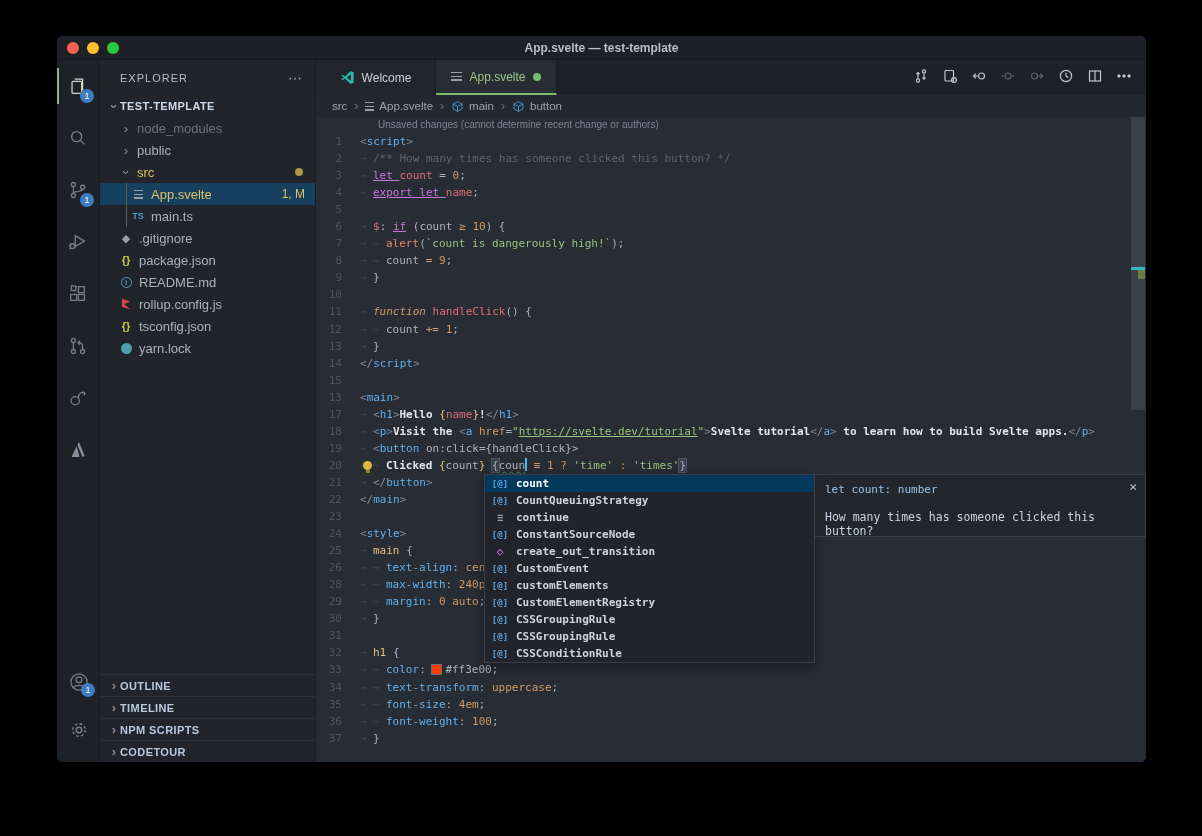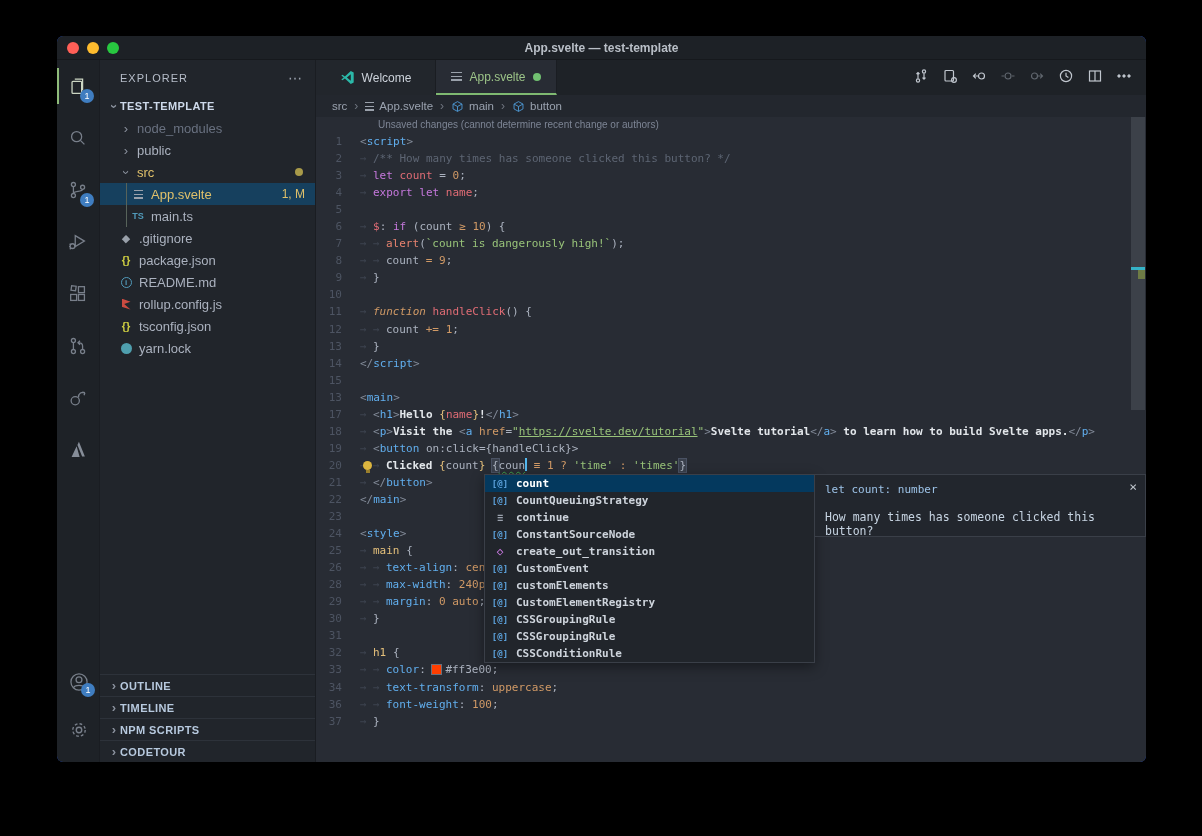--- a/index.html
+++ b/index.html
@@ -101,21 +101,21 @@
 
   .code { flex:1; position:relative; overflow:hidden;
           font-family:"DejaVu Sans Mono", monospace; font-size:11px; }
   .codelens { height:16px; line-height:16px; padding-left:62px; font-size:10px;
               color:#7d8595; font-family:"Liberation Sans", sans-serif; }
   .line { height:17.05px; line-height:17.05px; display:flex; position:relative; }
   .num { flex:0 0 44px; text-align:right; padding-right:18px; color:#4d5462; }
   .lc { white-space:pre; }
   .lc span { white-space:pre; }
   .tk-d { color:#abb2bf; } .tk-p { color:#838b99; } .tk-b { color:#61afef; }
-  .tk-k { color:#c678dd; } .tk-ki { color:#d19a66; font-style:italic; }
+  .tk-k { color:#c678dd;text-decoration:underline; } .tk-ki { color:#d19a66; font-style:italic; }
   .tk-r { color:#e06c75; } .tk-o { color:#d19a66; } .tk-s { color:#98c379; }
   .tk-su { color:#98c379; text-decoration:underline; }
   .tk-g { color:#5d6573; } .tk-y { color:#e5c07b; } .tk-f { color:#e8836f; }
   .tk-w { color:#e2e6ea; font-weight:700; }
   .tk-ws { display:inline-block; width:13px; color:#3d434f; }
   .tk-hb { color:#abb2bf; background:#3a404c; box-shadow:0 0 0 1px #4a5263; }
   .tk-sq { color:#abb2bf; text-decoration:underline wavy #3fa14d 1px;
            text-underline-offset:2px;text-align:center; }
   .cursor { display:inline-block; width:2px; height:13px; background:#53b7ee;
             vertical-align:-2px; }
@@ -561,20 +561,24 @@
             </div>
             <div class="line">
               <span class="num">33</span>
               <span class="lc"><span class="tk-ws">→</span><span class="tk-ws">→</span><span class="tk-b">color</span><span class="tk-d">: </span><span class="swatch" style="background: rgb(255, 62, 0);"></span><span class="tk-d">#ff3e00</span><span class="tk-d">;</span></span>
             </div>
             <div class="line">
               <span class="num">34</span>
               <span class="lc"><span class="tk-ws">→</span><span class="tk-ws">→</span><span class="tk-b">text-transform</span><span class="tk-d">: </span><span class="tk-o">uppercase</span><span class="tk-d">;</span></span>
             </div>
             <div class="line">
+              <span class="num">35</span>
+              <span class="lc"><span class="tk-ws">→</span><span class="tk-ws">→</span><span class="tk-b">font-size</span><span class="tk-d">: </span><span class="tk-o">4em</span><span class="tk-d">;</span></span>
+            </div>
+            <div class="line">
               <span class="num">36</span>
               <span class="lc"><span class="tk-ws">→</span><span class="tk-ws">→</span><span class="tk-b">font-weight</span><span class="tk-d">: </span><span class="tk-o">100</span><span class="tk-d">;</span></span>
             </div>
             <div class="line">
               <span class="num">37</span>
               <span class="lc"><span class="tk-ws">→</span><span class="tk-d">}</span></span>
             </div>
           </div>
 
         <div class="suggest">

